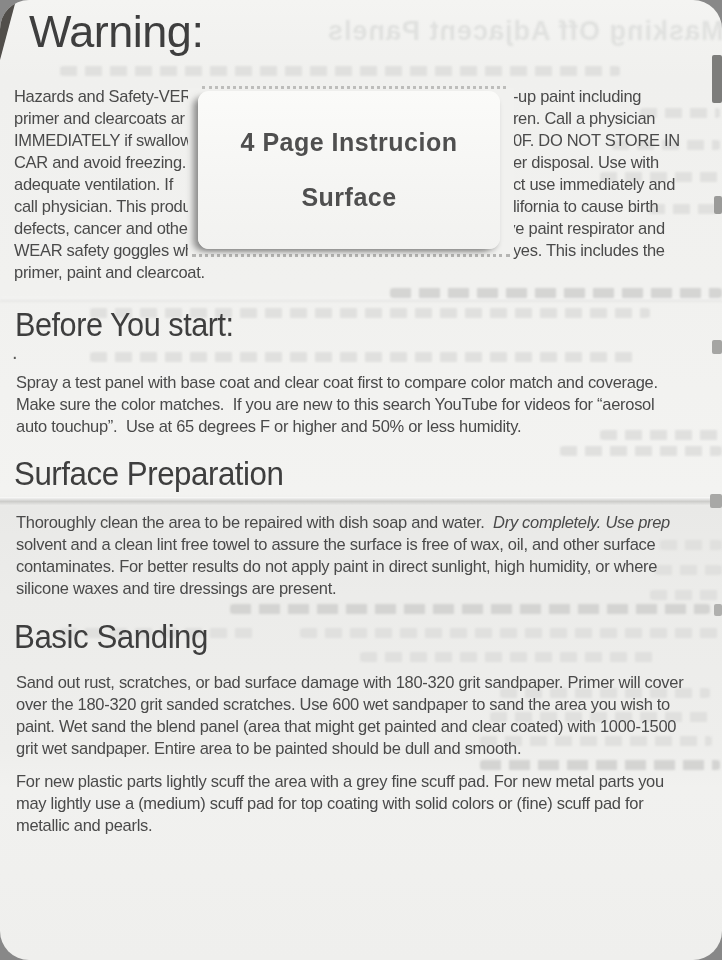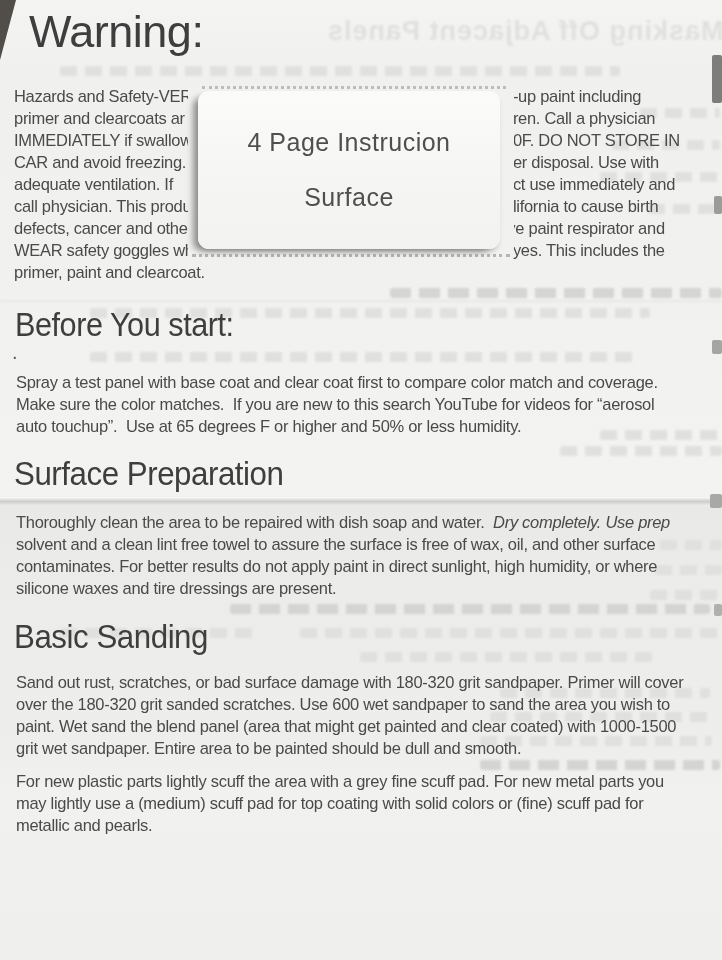--- a/index.html
+++ b/index.html
@@ -2,20 +2,21 @@
 <html><head>
 <meta charset="utf-8">
 <style>
   html,body{margin:0;padding:0;background:#888;}
   .page{
     position:relative;width:722px;height:960px;overflow:hidden;
     font-family:"Liberation Sans","DejaVu Sans",sans-serif;color:#4a4a4a;
     background:linear-gradient(180deg,
       #f4f4f2 0%, #f0f0ee 8%, #f1f1ef 30%, #f3f3f1 51.5%,
       #e9e9e7 52.8%, #ececea 62%, #eeeeec 78%, #f1f1ef 82%, #efefed 100%);
+    border-radius:29px;
   }
   
   .corner-tl{position:absolute;left:0;top:0;width:16px;height:60px;
     background:#514e4a;clip-path:polygon(0 0,16px 0,0 60px);filter:blur(.4px);}
   .crease{position:absolute;left:0;width:722px;height:8px;pointer-events:none;
     background:linear-gradient(180deg,rgba(255,255,255,.75),rgba(150,150,148,.38) 55%,rgba(205,205,203,.12));
     filter:blur(.5px);}
   .crease2{position:absolute;left:0;width:722px;height:5px;pointer-events:none;
     background:linear-gradient(180deg,rgba(255,255,255,.5),rgba(170,170,168,.18));filter:blur(.8px);}
   .edge-mark{position:absolute;filter:blur(.6px);border-radius:2px;}
@@ -49,21 +50,21 @@
   .backing{position:absolute;left:0;top:4px;width:326px;height:168px;background:#f1f1ef;}
   .perf-top{position:absolute;left:14px;top:2px;width:304px;height:0;
     border-top:3px dotted #bdbdbb;filter:blur(.4px);}
   .perf-bottom{position:absolute;left:4px;top:170px;width:318px;height:0;
     border-top:3px dotted #b5b5b3;filter:blur(.5px);}
   .label{
     position:absolute;left:10px;top:7px;width:302px;height:158px;border-radius:11px;
     background:linear-gradient(180deg,#fbfbf9,#f5f5f3 60%,#f2f2f0);
     box-shadow:-7px 4px 6px -2px rgba(70,70,70,.55), 0 4px 5px -2px rgba(110,110,110,.40);
     display:flex;flex-direction:column;align-items:center;justify-content:center;gap:26px;}
-  .stk{font-weight:normal;font-size:25px;color:#4f4f4f;letter-spacing:.5px;white-space:pre;}
+  .stk{font-weight:bold;font-size:25px;color:#4f4f4f;letter-spacing:.5px;white-space:pre;}
 </style>
 </head>
 <body>
 
 <div class="page">
 
   <div class="corner-tl"></div>
   <div class="crease2" style="top:297px;"></div>
   <div class="crease" style="top:497px;"></div>
 

